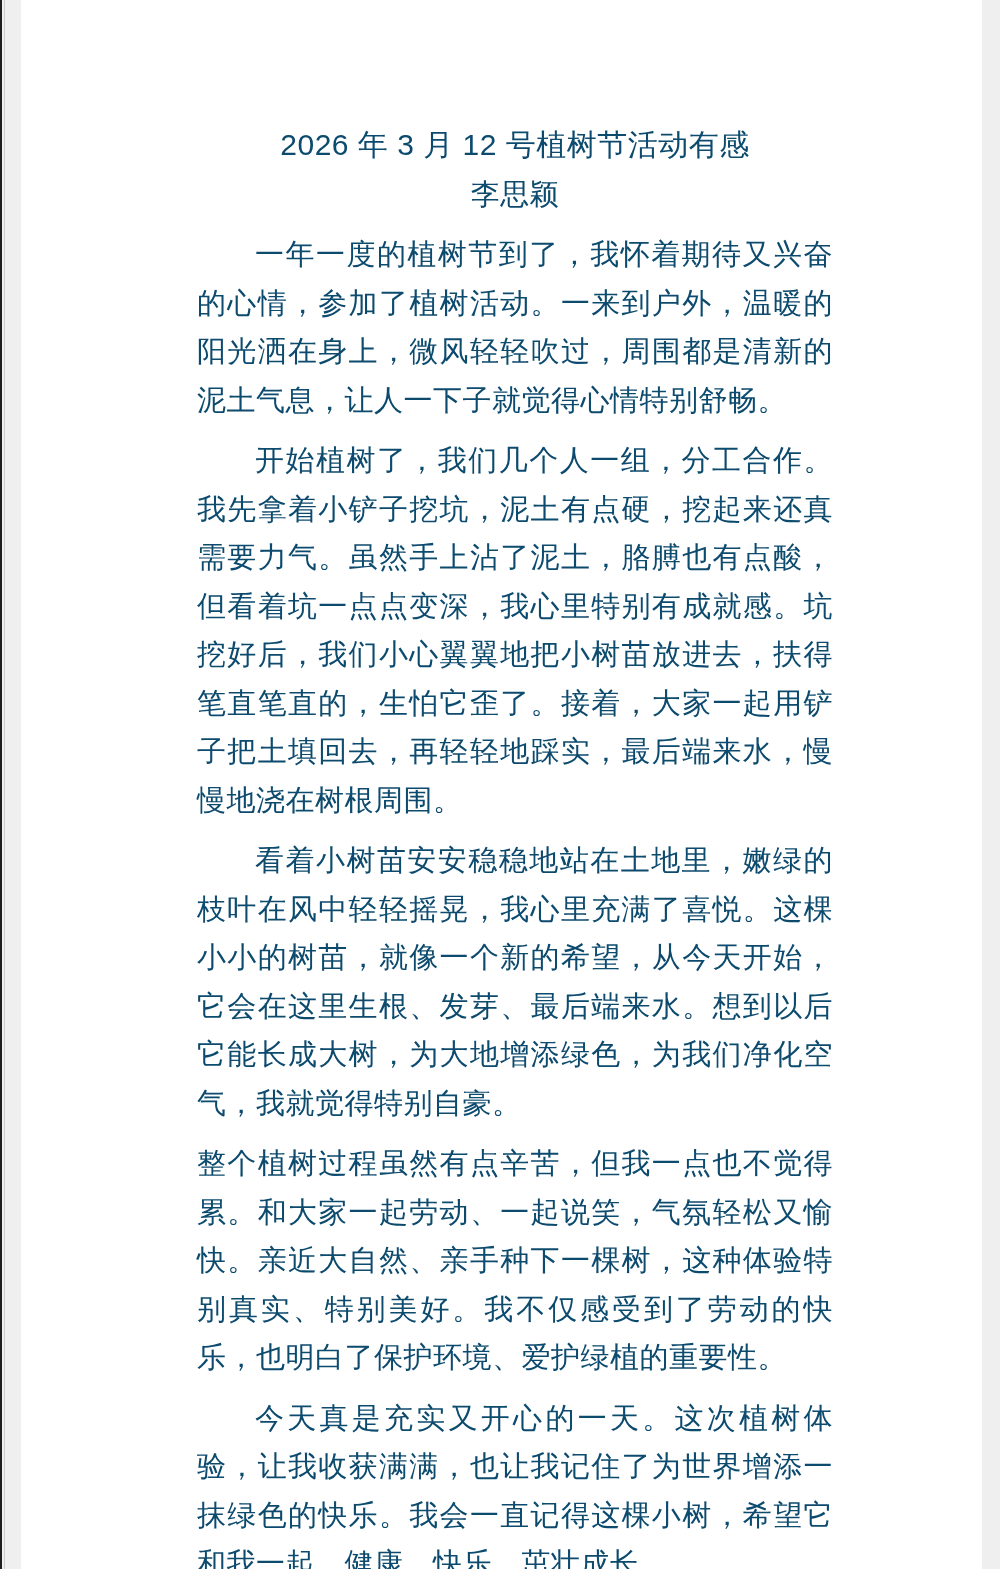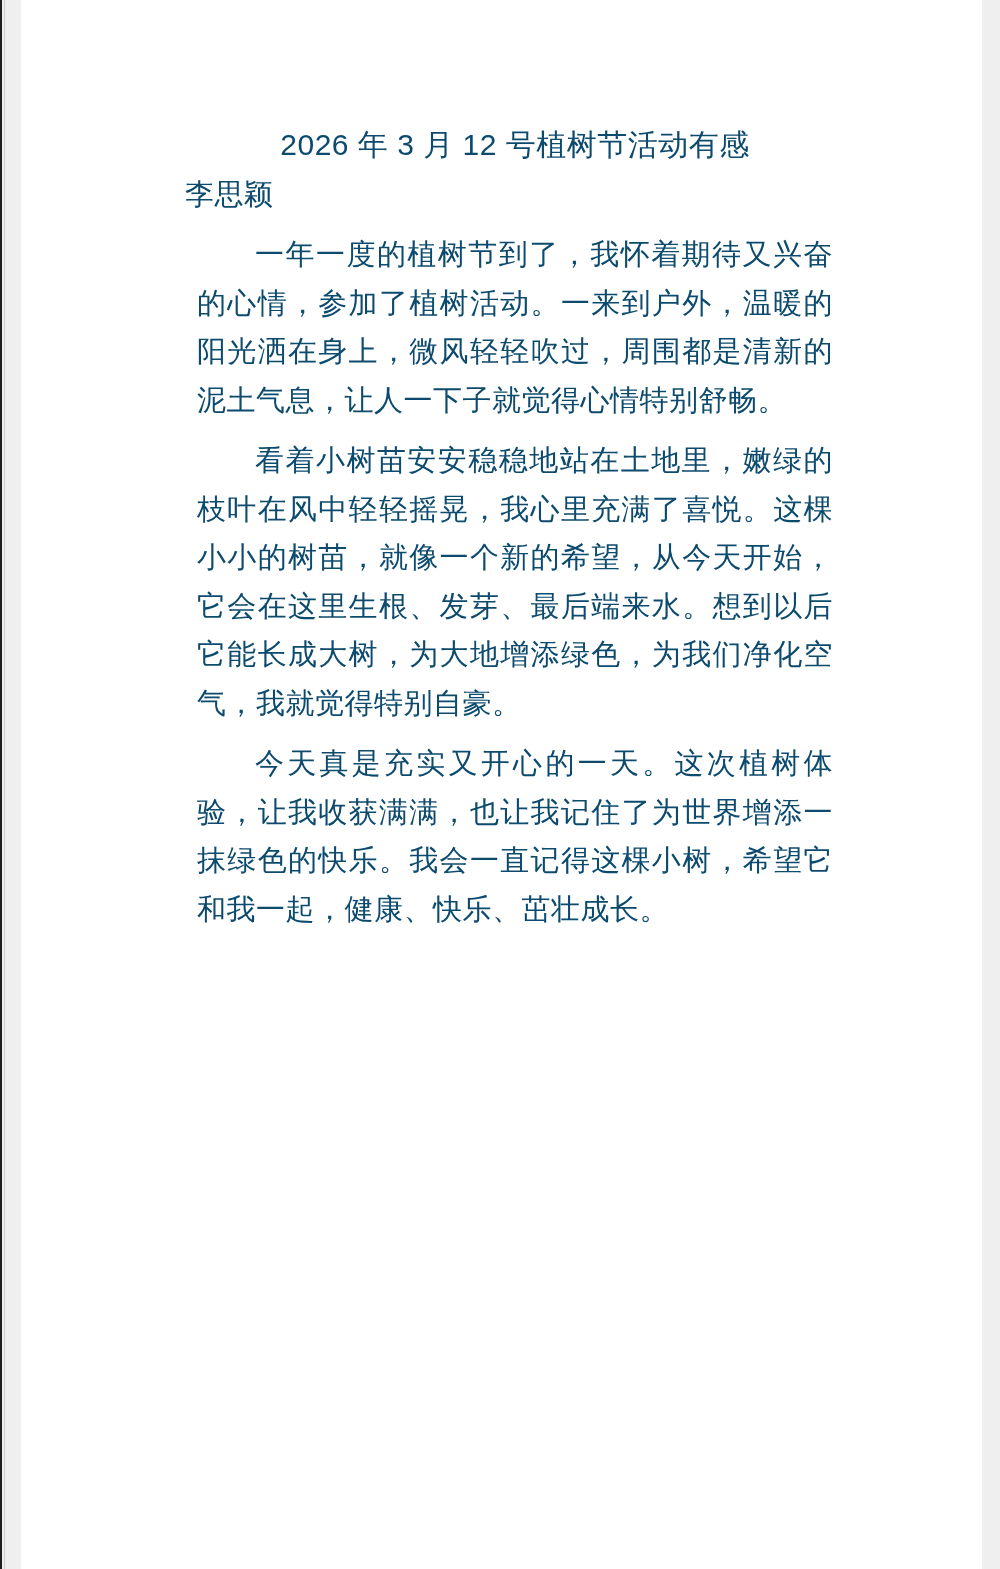--- a/index.html
+++ b/index.html
@@ -57,21 +57,21 @@
     letter-spacing: 0.5px;
   }
   .doc-title {
     margin: 0;
     font-size: 30px;
     font-weight: normal;
     text-align: center;
     line-height: 48.5px;
   }
   .doc-author {
-    text-align: left;
+    text-align: center;
     line-height: 48.5px;
   }
   .doc p {
     margin: 12px;
     text-align: justify;
   }
   .doc p.indent {
     text-indent: 2em;
   }
 </style>
@@ -81,15 +81,17 @@
 <div class="edge edge-left">
   <div class="dark-line"></div>
   <div class="faint-line"></div>
 </div>
 <div class="edge edge-right"></div>
 
 <div class="doc">
   <h1 class="doc-title">2026 年 3 月 12 号植树节活动有感</h1>
   <div class="doc-author">李思颖</div>
   <p class="indent">一年一度的植树节到了，我怀着期待又兴奋的心情，参加了植树活动。一来到户外，温暖的阳光洒在身上，微风轻轻吹过，周围都是清新的泥土气息，让人一下子就觉得心情特别舒畅。</p>
+  <p class="indent">开始植树了，我们几个人一组，分工合作。我先拿着小铲子挖坑，泥土有点硬，挖起来还真需要力气。虽然手上沾了泥土，胳膊也有点酸，但看着坑一点点变深，我心里特别有成就感。坑挖好后，我们小心翼翼地把小树苗放进去，扶得笔直笔直的，生怕它歪了。接着，大家一起用铲子把土填回去，再轻轻地踩实，最后端来水，慢慢地浇在树根周围。</p>
   <p class="indent">看着小树苗安安稳稳地站在土地里，嫩绿的枝叶在风中轻轻摇晃，我心里充满了喜悦。这棵小小的树苗，就像一个新的希望，从今天开始，它会在这里生根、发芽、最后端来水。想到以后它能长成大树，为大地增添绿色，为我们净化空气，我就觉得特别自豪。</p>
+  <p>整个植树过程虽然有点辛苦，但我一点也不觉得累。和大家一起劳动、一起说笑，气氛轻松又愉快。亲近大自然、亲手种下一棵树，这种体验特别真实、特别美好。我不仅感受到了劳动的快乐，也明白了保护环境、爱护绿植的重要性。</p>
   <p class="indent">今天真是充实又开心的一天。这次植树体验，让我收获满满，也让我记住了为世界增添一抹绿色的快乐。我会一直记得这棵小树，希望它和我一起，健康、快乐、茁壮成长。</p>
 </div>
 
 </body></html>

